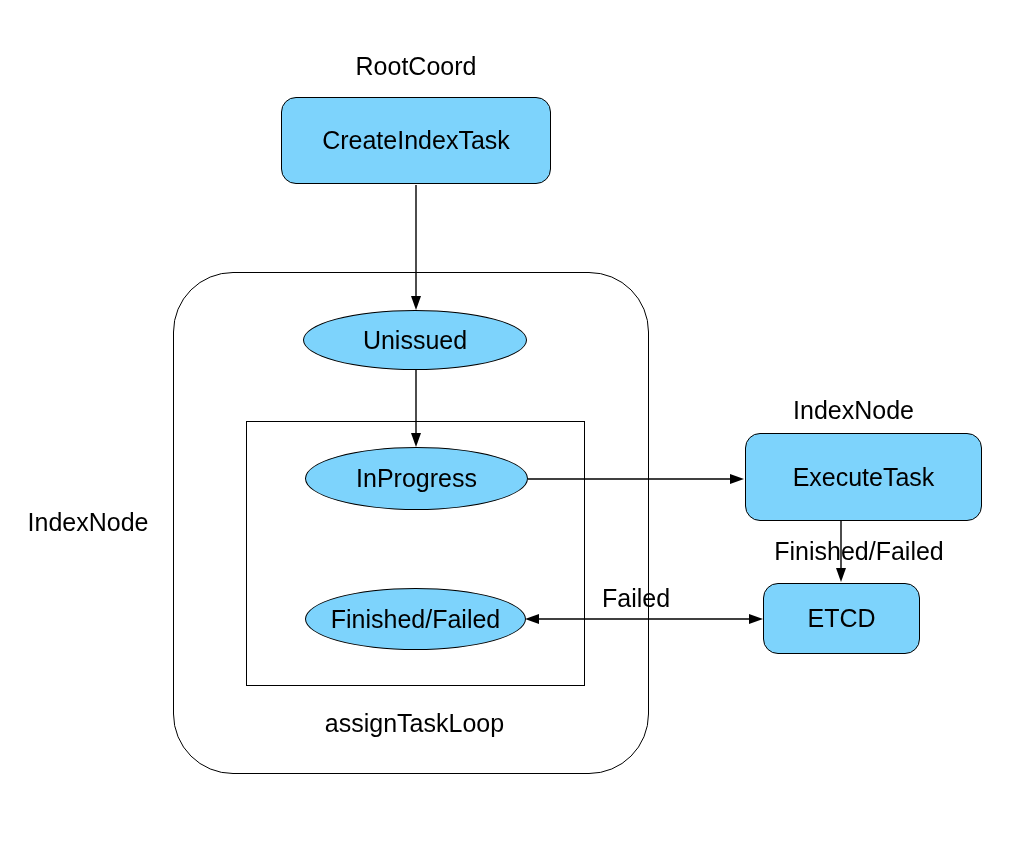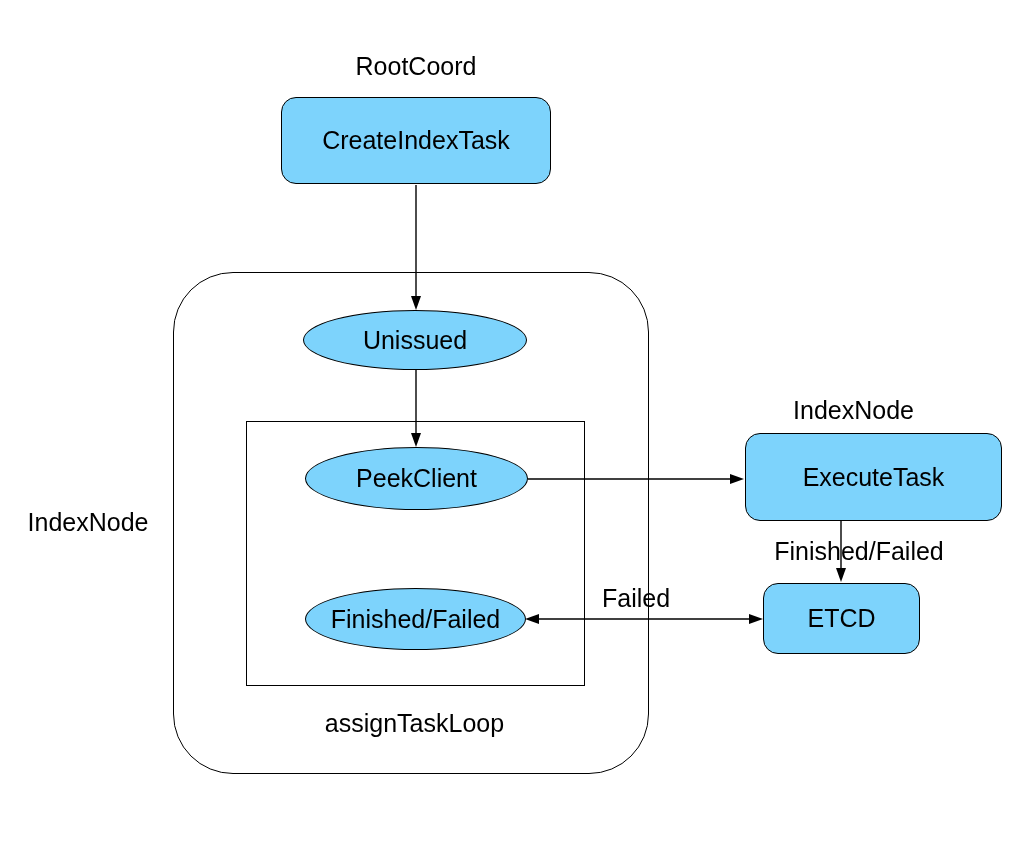--- a/index.html
+++ b/index.html
@@ -103,28 +103,28 @@
 
   <div class="node rounded" style="left:281px; top:97px; width:270px; height:87px;">
     <span>CreateIndexTask</span>
   </div>
 
   <div class="node ellipse" style="left:303px; top:310px; width:224px; height:60px;">
     <span>Unissued</span>
   </div>
 
   <div class="node ellipse" style="left:305px; top:447px; width:223px; height:63px;">
-    <span>PeekClient</span>
+    <span>InProgress</span>
   </div>
 
   <div class="node ellipse" style="left:305px; top:588px; width:221px; height:62px;">
     <span>Finished/Failed</span>
   </div>
 
-  <div class="node rounded" style="left:745px; top:433px; width:257px; height:88px;">
+  <div class="node rounded" style="left:745px; top:433px; width:237px; height:88px;">
     <span>ExecuteTask</span>
   </div>
 
   <div class="node rounded" style="left:763px; top:583px; width:157px; height:71px;align-items:center;">
     <span>ETCD</span>
   </div>
 
 </div>
 
 </body></html>

